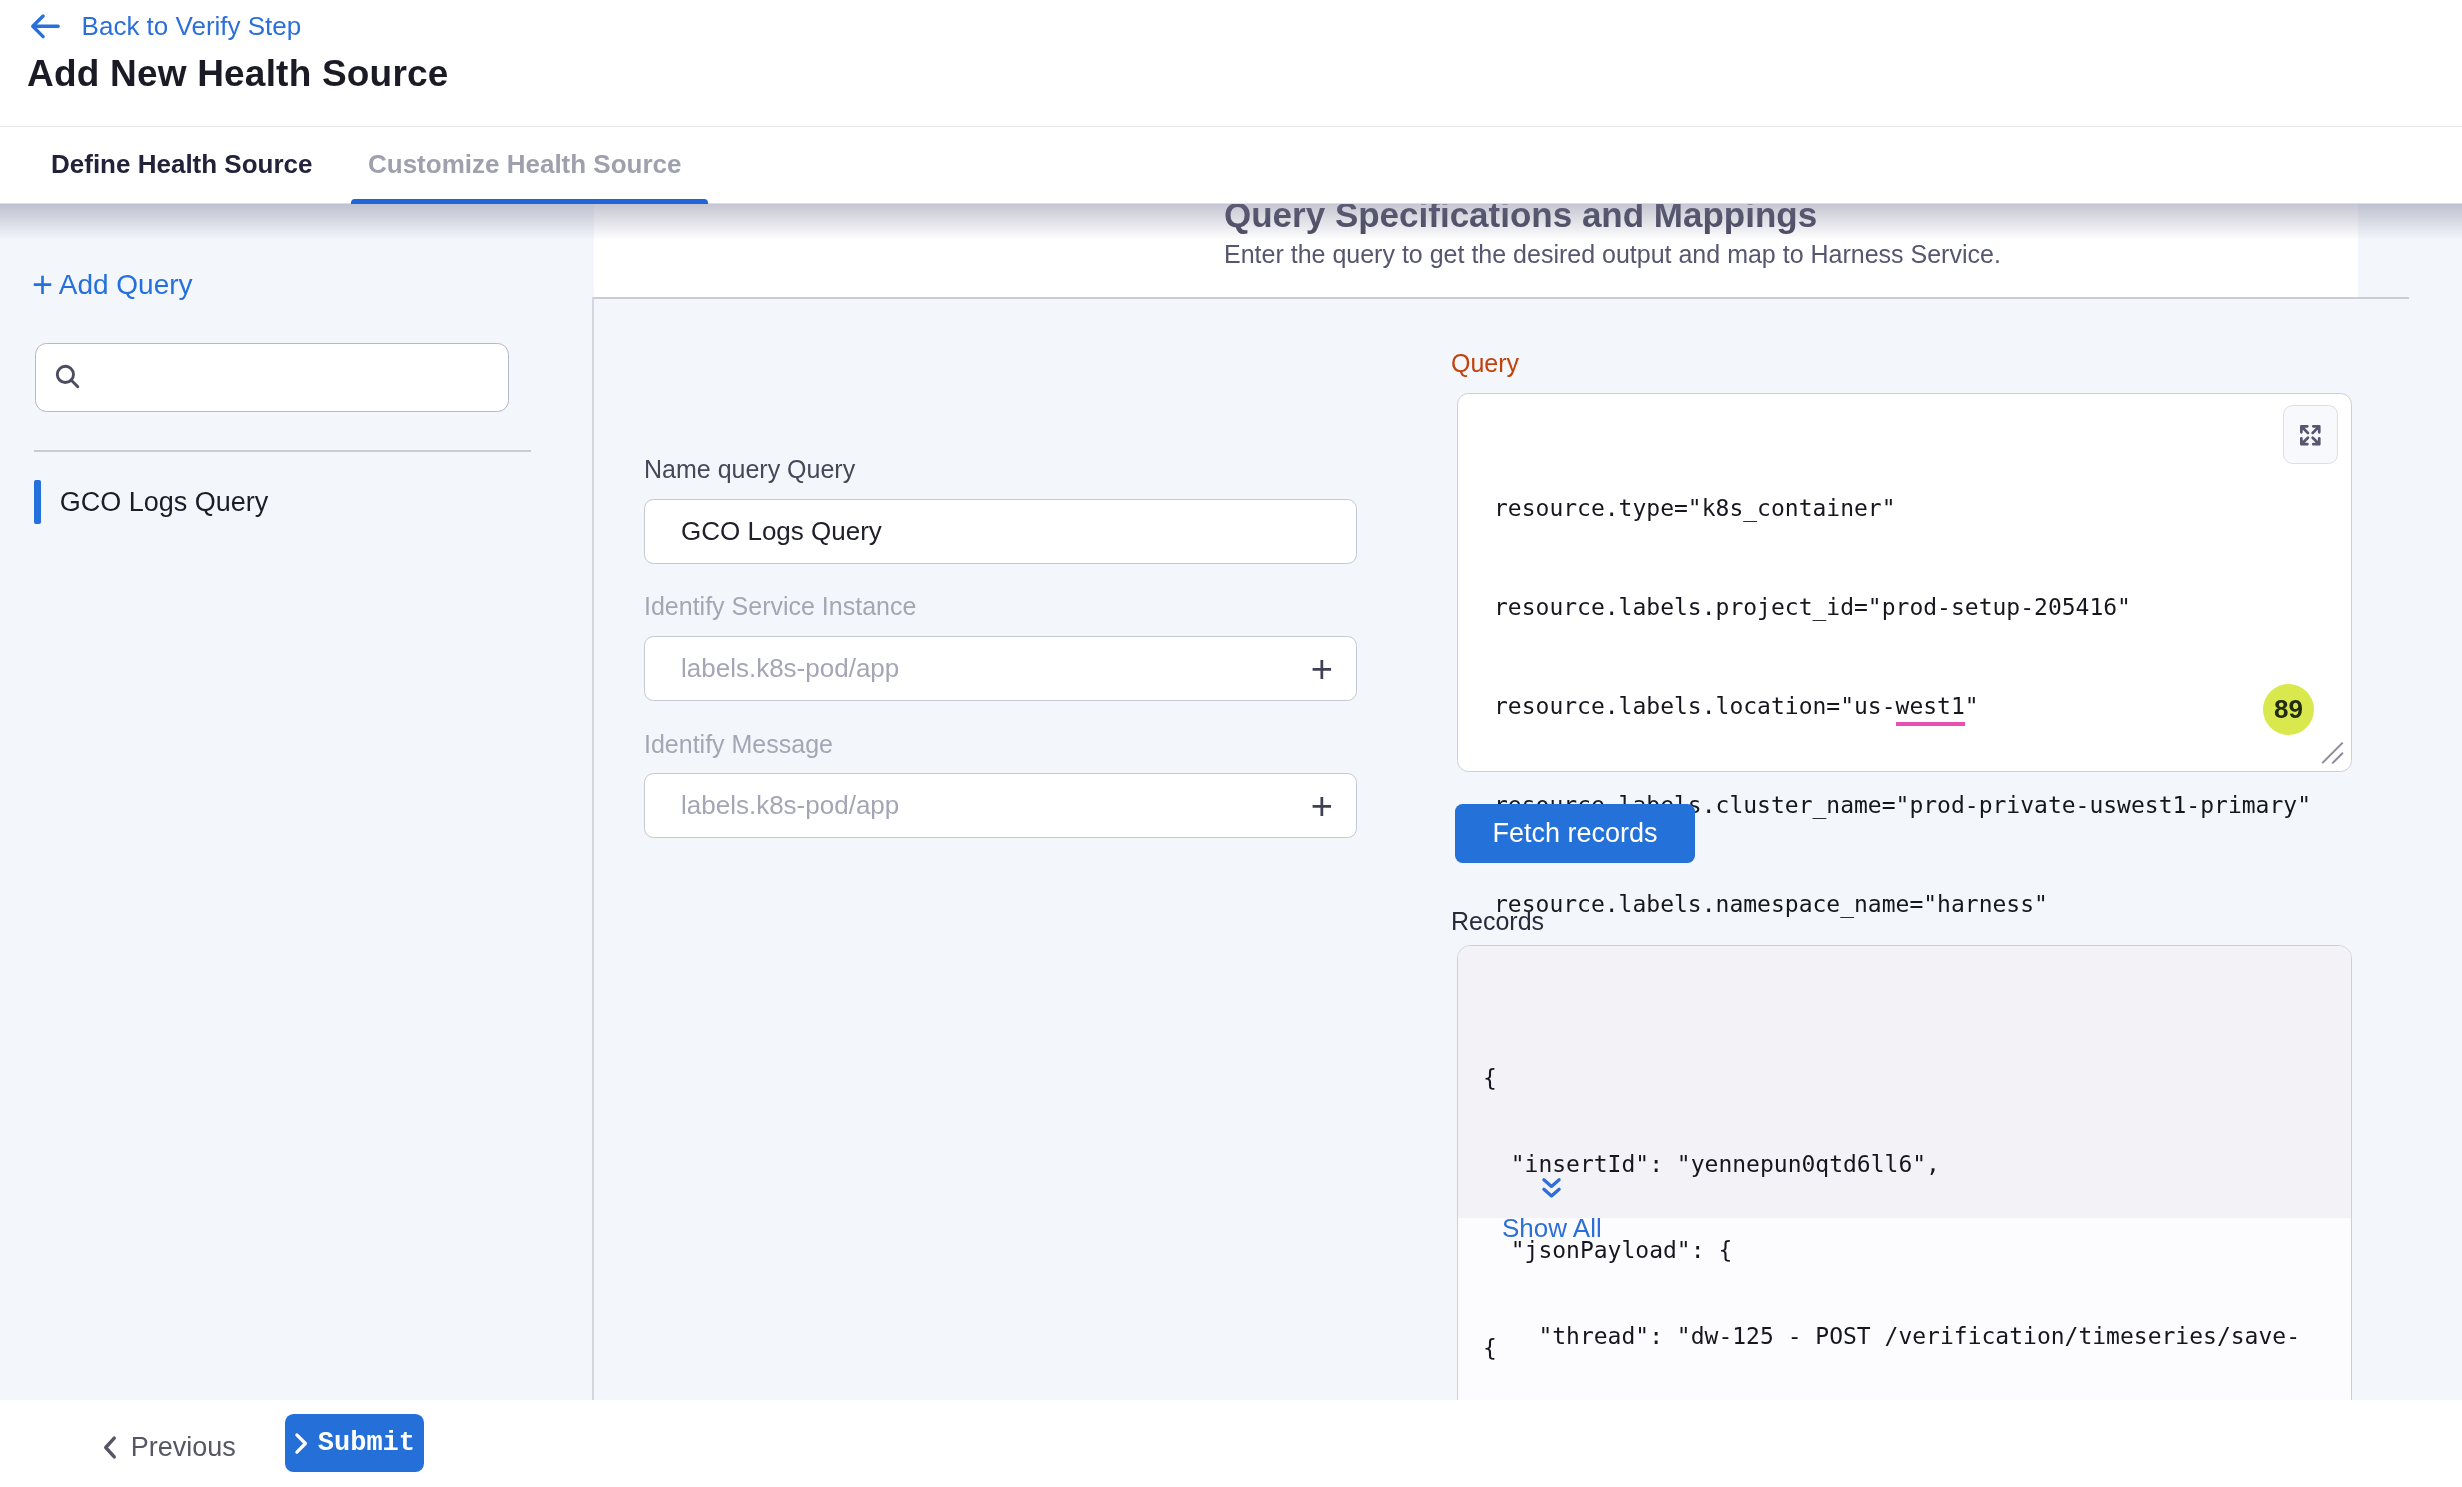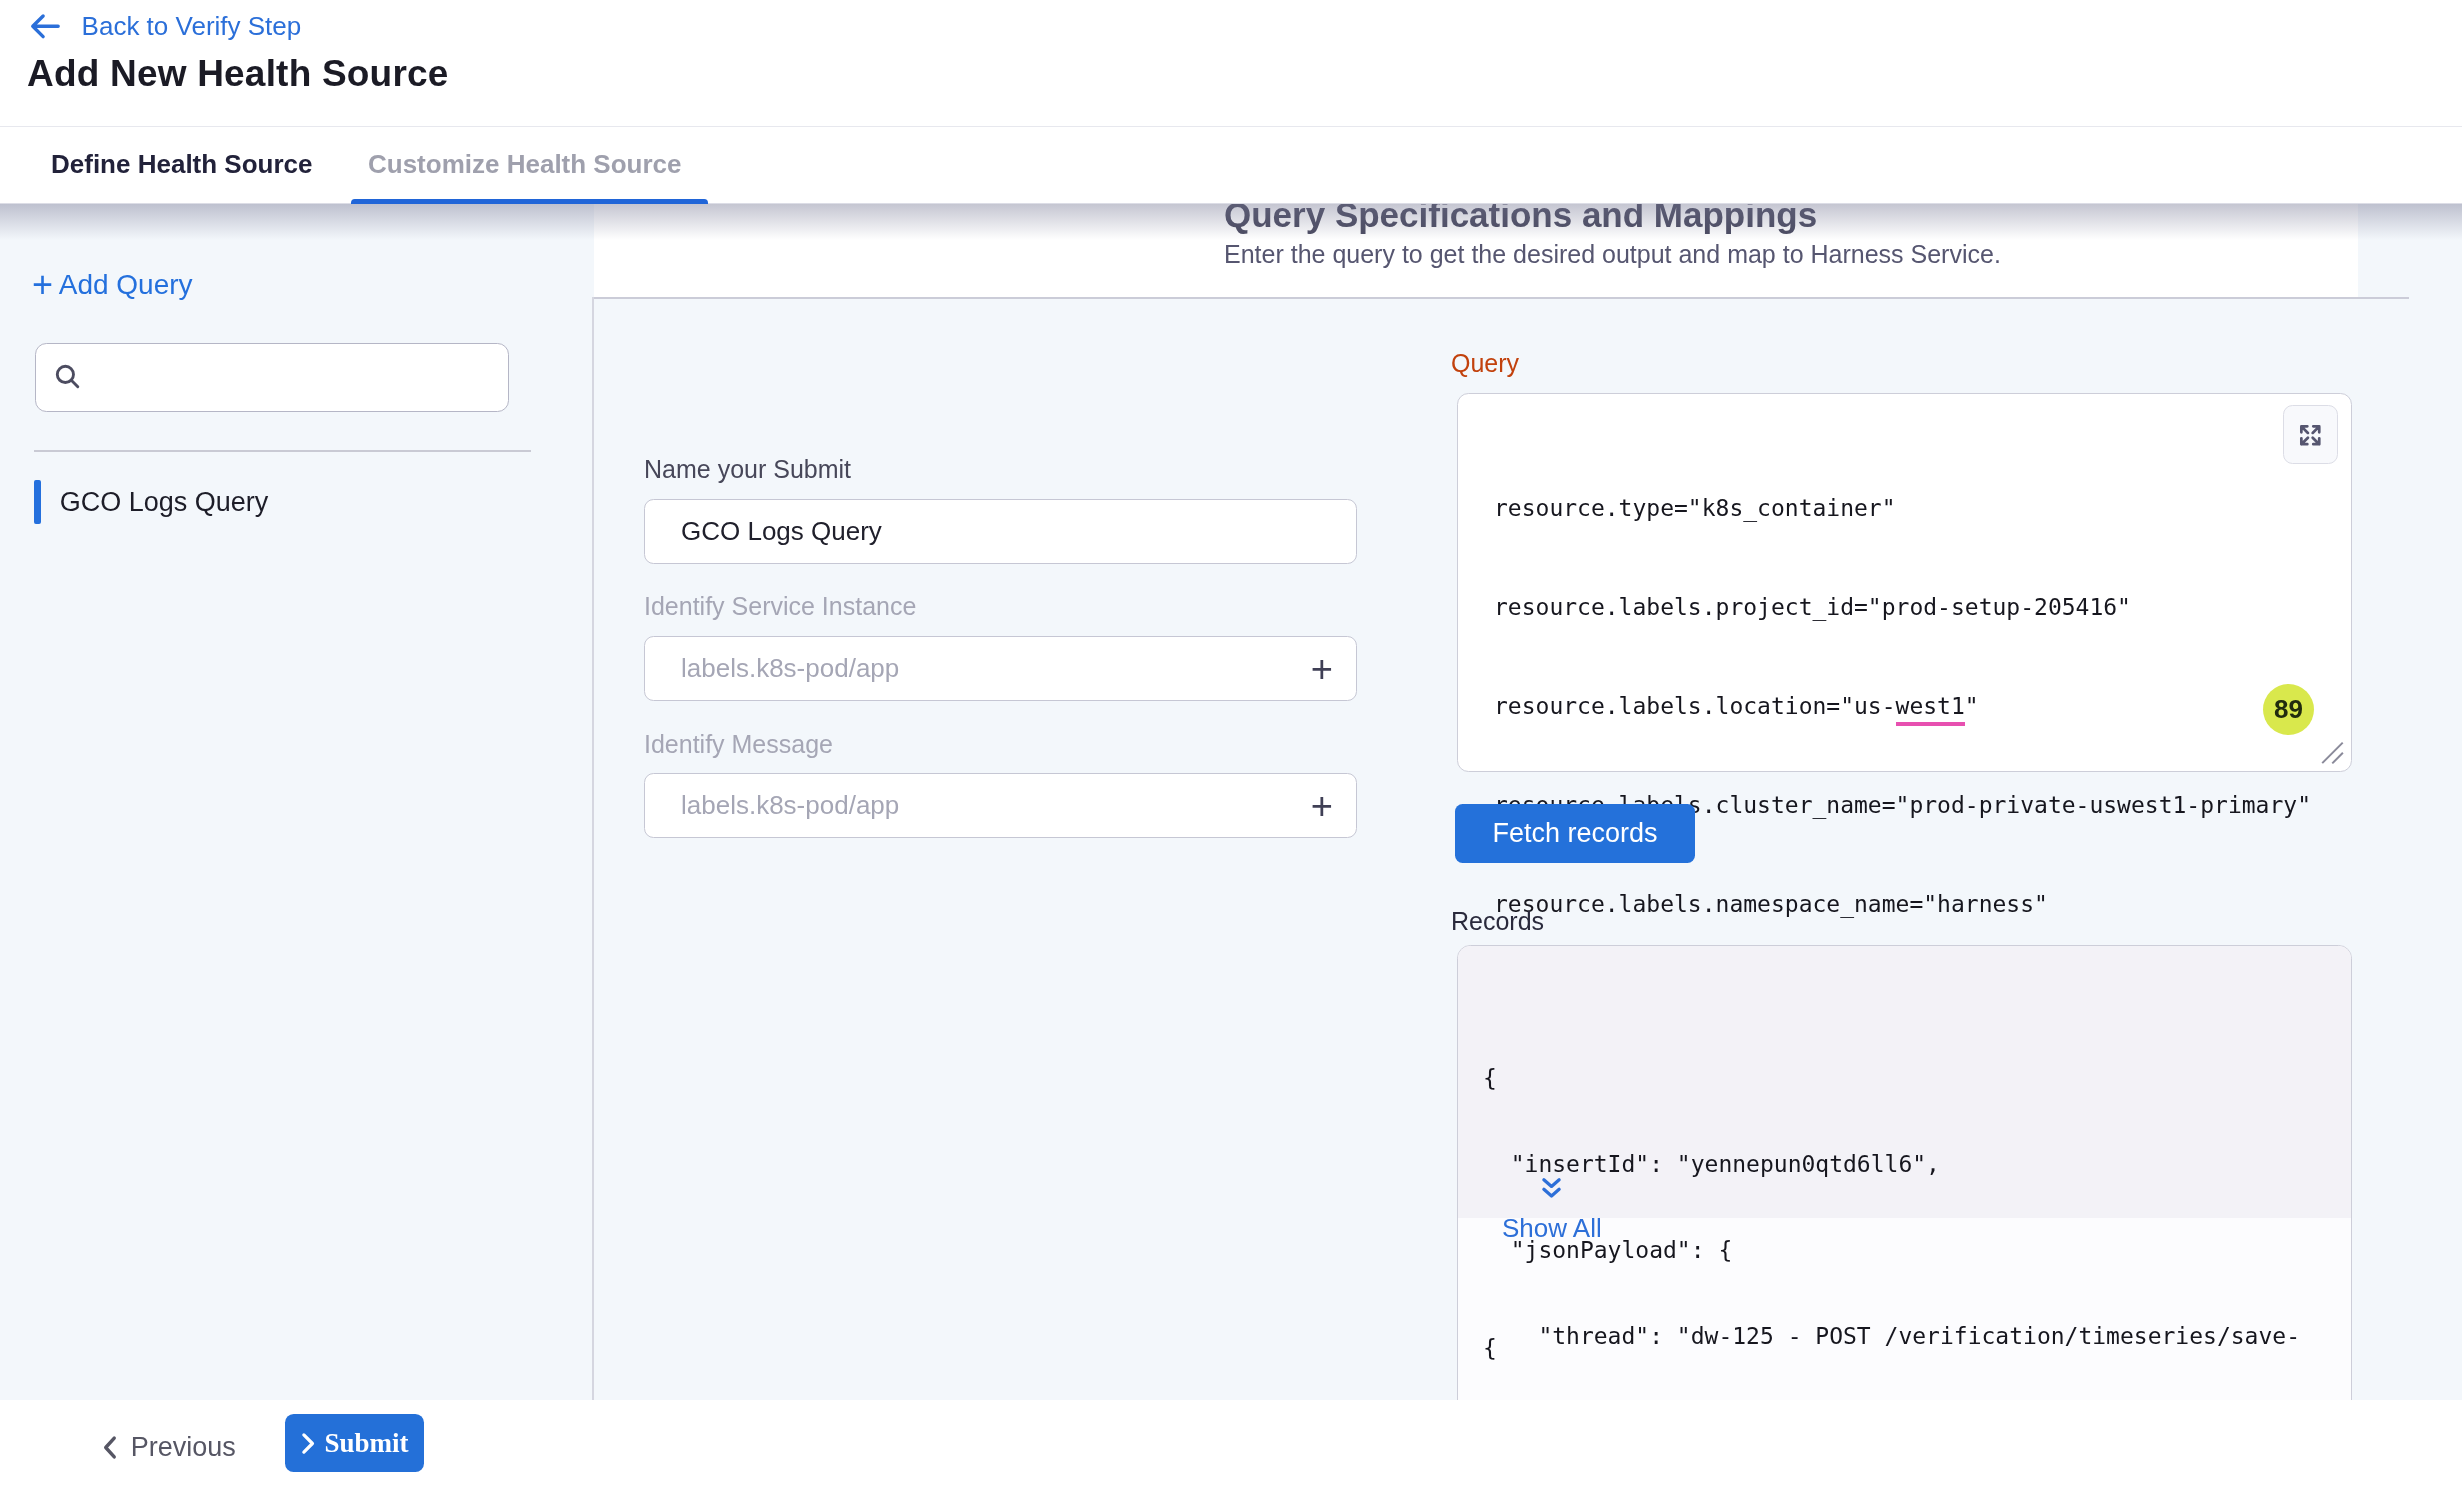--- a/index.html
+++ b/index.html
@@ -162,21 +162,21 @@
   .prev-btn {
     position:absolute; left:76px; top:25px; height:44px; padding:0 9.5px;
     background:transparent; border:none; cursor:pointer;
     display:flex; align-items:center; gap:13.3px;
     font-family:"Liberation Sans",sans-serif; font-size:27px; color:#565664;
   }
   .submit-btn {
     position:absolute; left:270px; top:14.3px; width:139px; height:58px;
     background:#2470d8; border:none; border-radius:8.6px; cursor:pointer;
     display:flex; align-items:center; justify-content:center; gap:9.5px;
-    font-family:Liberation Serif, serif; font-size:27px; font-weight:600; color:#fff;
+    font-family:Liberation Mono, monospace; font-size:27px; font-weight:600; color:#fff;
   }
 </style>
 </head>
 <body>
 
 <div class="header">
   <a class="back-link">
     <span>
       <svg width="32" height="28.6" viewBox="0 0 34 30">
         <path d="M15 4 L4 15 L15 26 M5 15 H31" stroke="#2b6fd9" stroke-width="3.6" fill="none" stroke-linecap="round" stroke-linejoin="round"></path>
@@ -218,21 +218,21 @@
   </div>
 
   <div class="sidebar-divider"></div>
 
   <div class="query-item">
     <span class="sel-bar"></span>
     <span class="lbl">GCO Logs Query</span>
   </div>
 
 
-  <div class="field-label dark lbl-name">Name your Submit</div>
+  <div class="field-label dark lbl-name">Name query Query</div>
   <div class="field-box box-name">
     <input type="text" value="GCO Logs Query" style="">
   </div>
 
   <div class="field-label gray lbl-si">Identify Service Instance</div>
   <div class="field-box box-si">
     <input type="text" placeholder="labels.k8s-pod/app" style="">
     <span class="plus-btn">+</span>
   </div>
 

